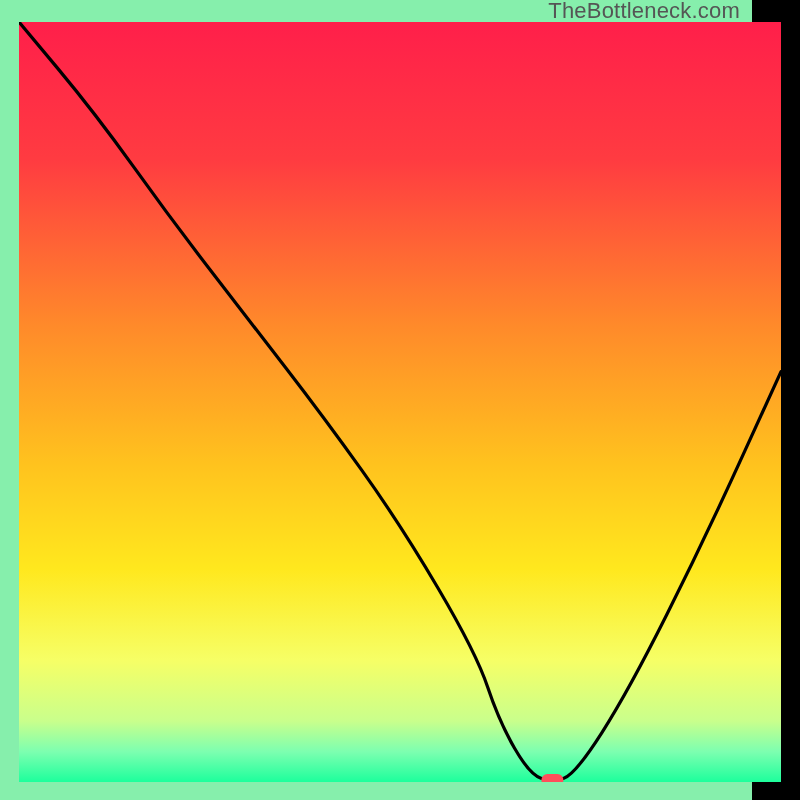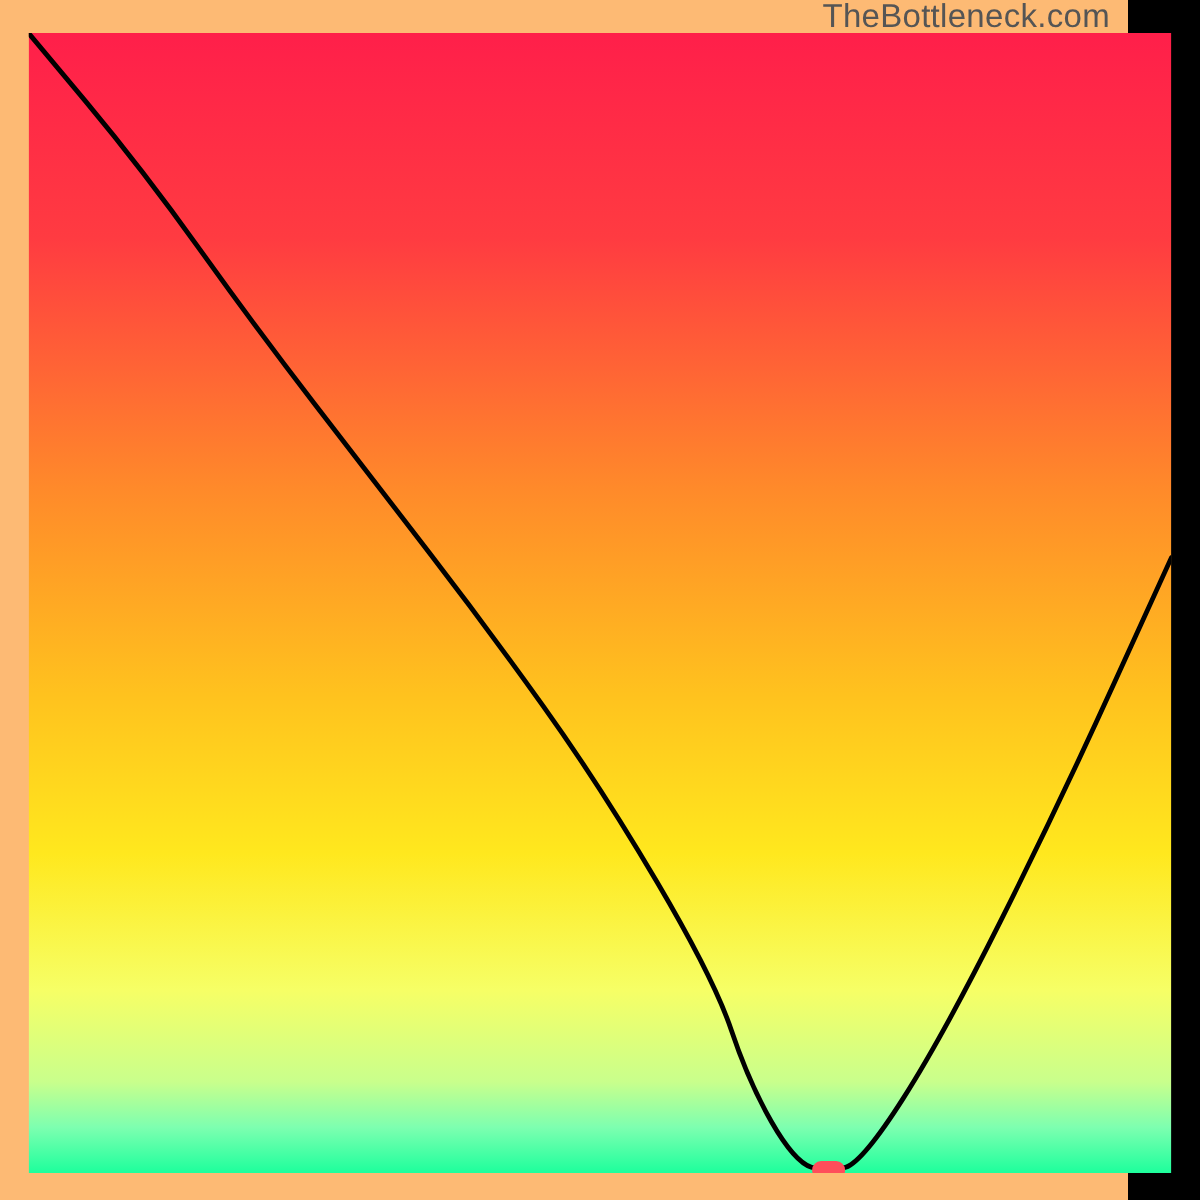--- a/index.html
+++ b/index.html
@@ -8,21 +8,21 @@
     width: 800px;
     height: 800px;
     background: #000;
     overflow: hidden;
     font-family: Arial, Helvetica, sans-serif;
   }
   .frame {
     position: relative;
     width: 752px;
     height: 800px;
-    background: #fdba74;
+    background: #86efac;
   }
   .watermark {
     position: absolute;
     top: -2px;
     right: 12px;
     color: #555;
     font-size: 22px;
     font-weight: 500;
     letter-spacing: 0.2px;
     z-index: 10;

